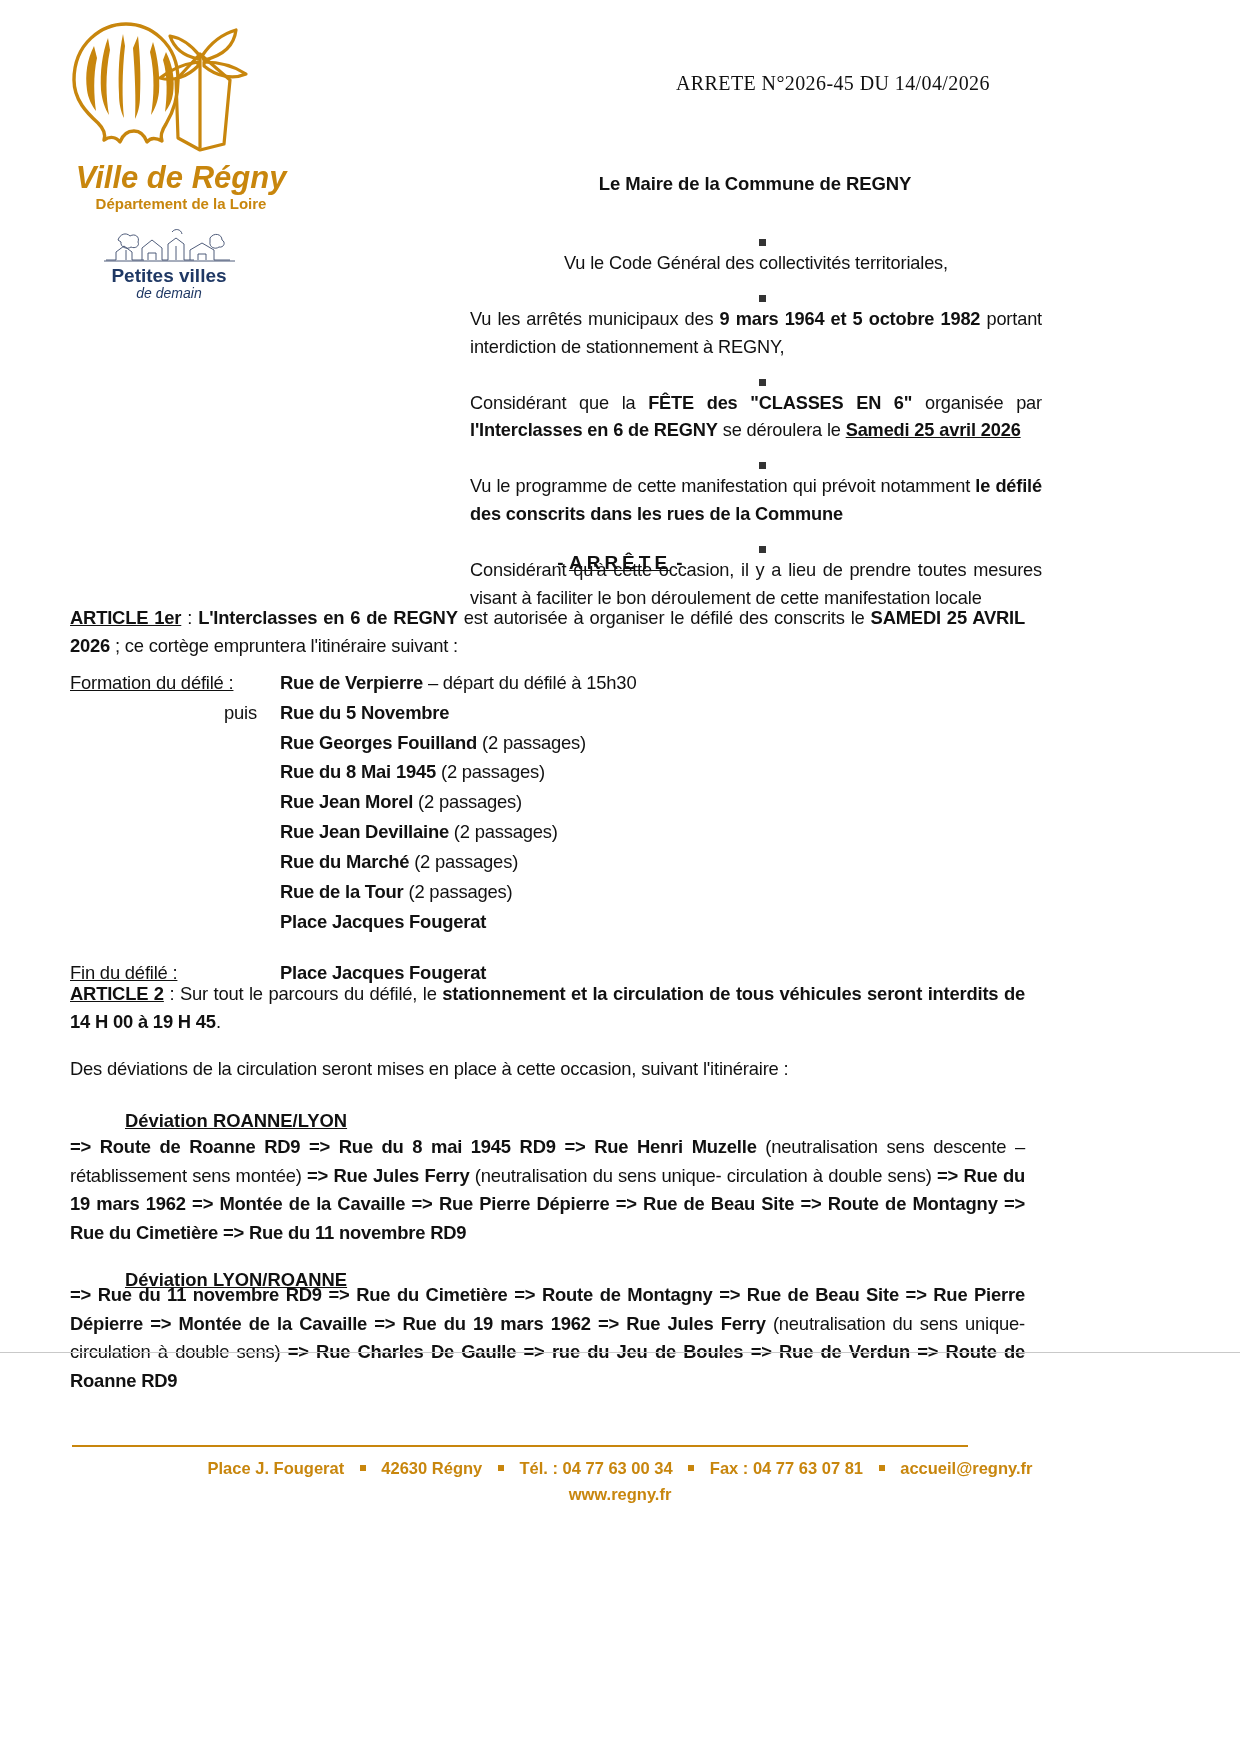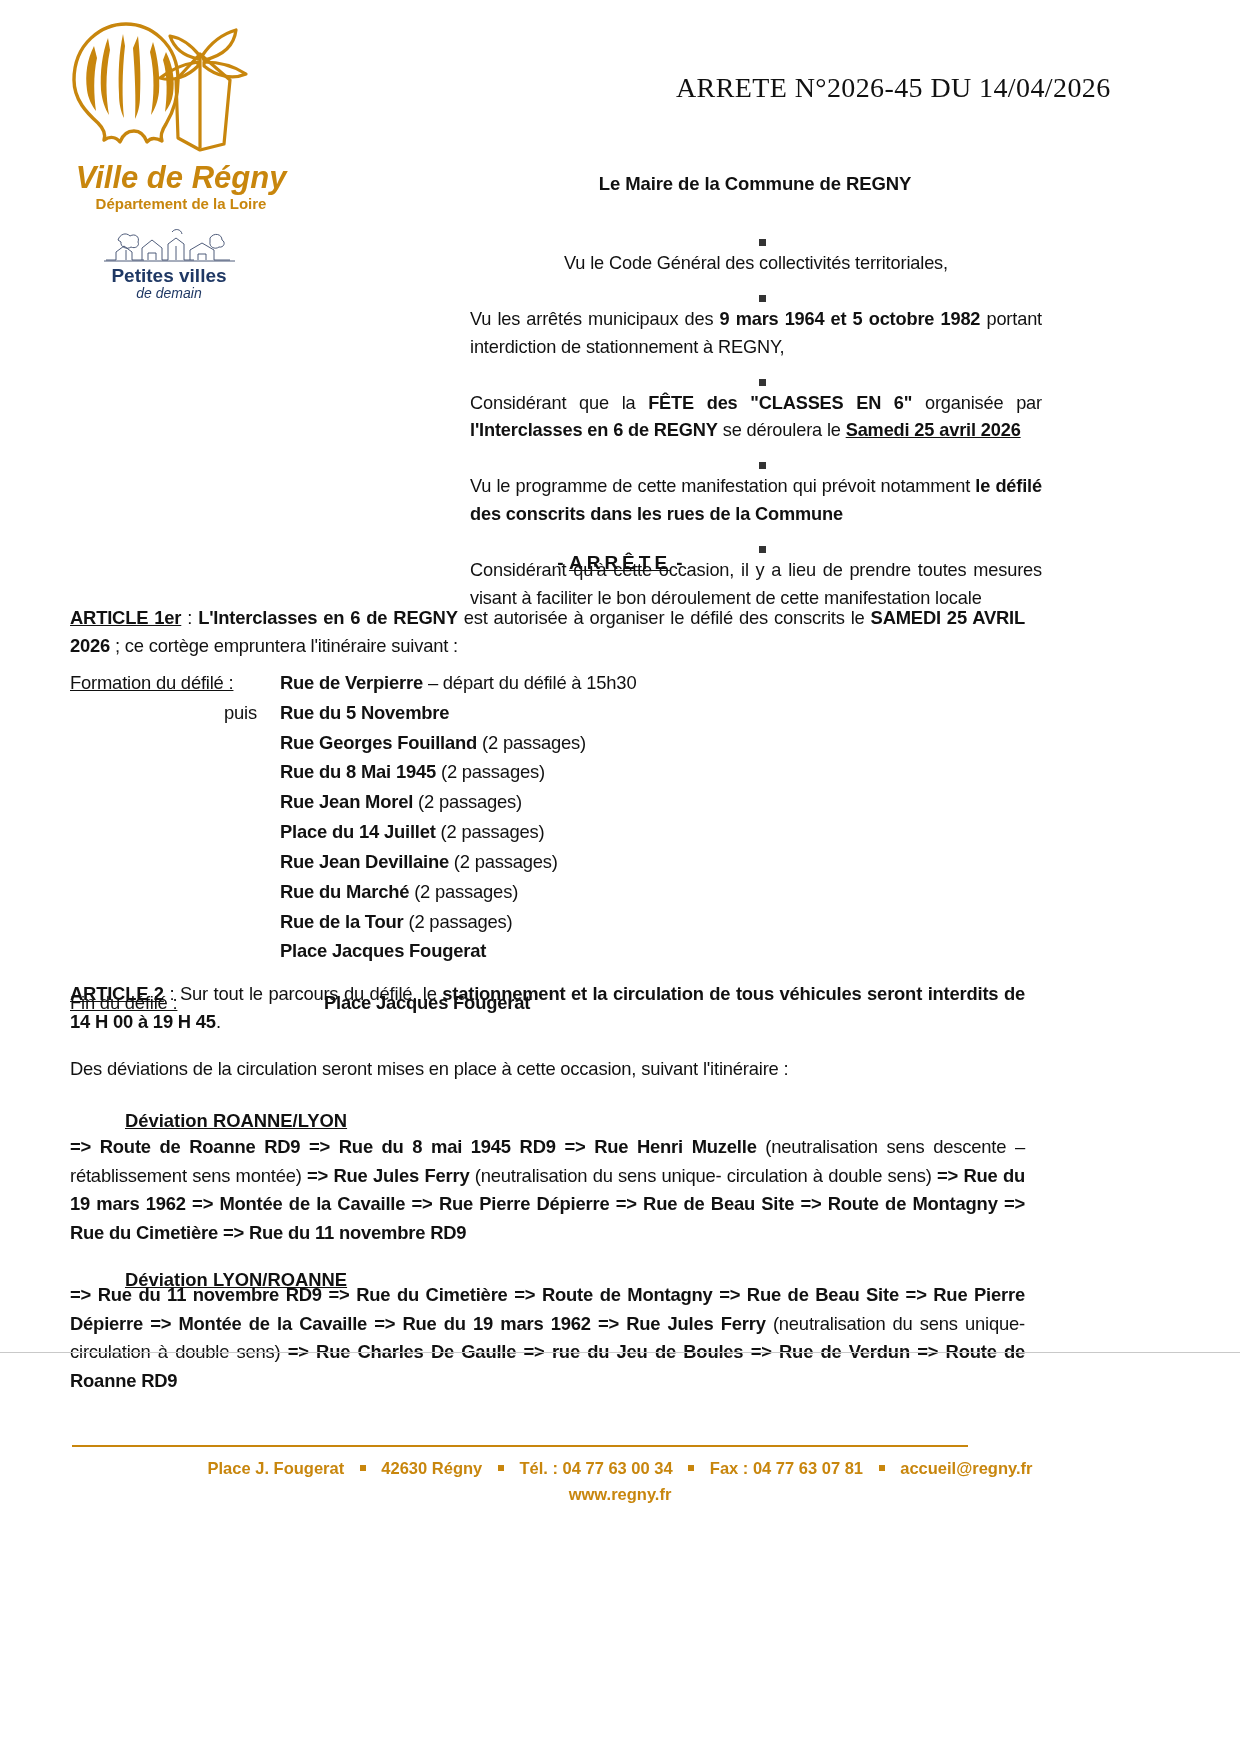--- a/index.html
+++ b/index.html
@@ -39,21 +39,21 @@
   }
   .pvd-title2 {
     font-family:"Liberation Sans", sans-serif;
     font-style:italic; font-size:14px; color:#1F3864; line-height:1;
     margin-top:1px;
   }
 
   .doc-ref {
     position:absolute; left:676px; top:72px;
     font-family:"Liberation Serif", serif;
-    font-size:28px; color:#111; letter-spacing:0.4px;
+    font-size:20px; color:#111; letter-spacing:0.4px;
   }
 
   
   .maire {
     position:absolute; left:470px; top:173px; width:570px;
     text-align:center; font-weight:bold; font-size:18.5px;
     letter-spacing:-0.1px;
   }
 
   .whereas {
@@ -248,39 +248,38 @@
     <div class="rrow">
       <span class="rlabel"></span>
       <span class="rval"><b>Rue du 8 Mai 1945</b><span> (2 passages)</span></span>
     </div>
     <div class="rrow">
       <span class="rlabel"></span>
       <span class="rval"><b>Rue Jean Morel</b><span> (2 passages)</span></span>
     </div>
     <div class="rrow">
       <span class="rlabel"></span>
-      <span class="rval"><b>Place du 14 Juillet</b><span> (2 passages)</span></span>
     </div>
     <div class="rrow">
       <span class="rlabel"></span>
       <span class="rval"><b>Rue Jean Devillaine</b><span> (2 passages)</span></span>
     </div>
     <div class="rrow">
       <span class="rlabel"></span>
       <span class="rval"><b>Rue du Marché</b><span> (2 passages)</span></span>
     </div>
     <div class="rrow">
       <span class="rlabel"></span>
       <span class="rval"><b>Rue de la Tour</b><span> (2 passages)</span></span>
     </div>
     <div class="rrow">
       <span class="rlabel"></span>
       <span class="rval"><b>Place Jacques Fougerat</b><span></span></span>
     </div>
-    <div class="rrow" style="margin-top:22px;gap:44px;">
+    <div class="rrow" style="margin-top:22px;">
       <span class="rlabel"><u>Fin du défilé :</u></span>
       <span class="rval"><b>Place Jacques Fougerat</b></span>
     </div>
   </div>
 
   <div class="art2"><b><u>ARTICLE 2</u></b> : Sur tout le parcours du défilé, le <b>stationnement et la circulation de tous véhicules seront interdits de 14 H 00 à 19 H 45</b>.</div>
 
   <div class="para-dev">Des déviations de la circulation seront mises en place à cette occasion, suivant l'itinéraire :</div>
 
   <div class="dev1-title">Déviation ROANNE/LYON</div>

